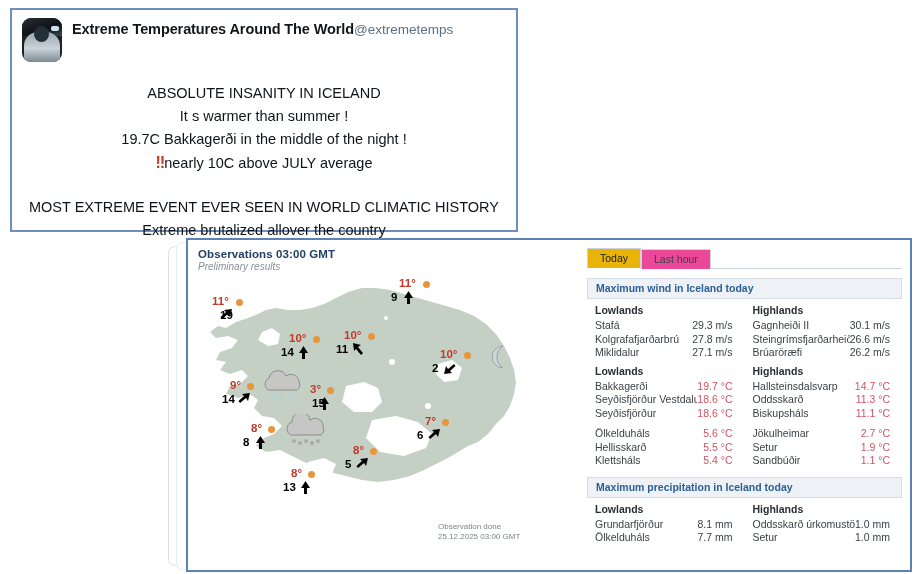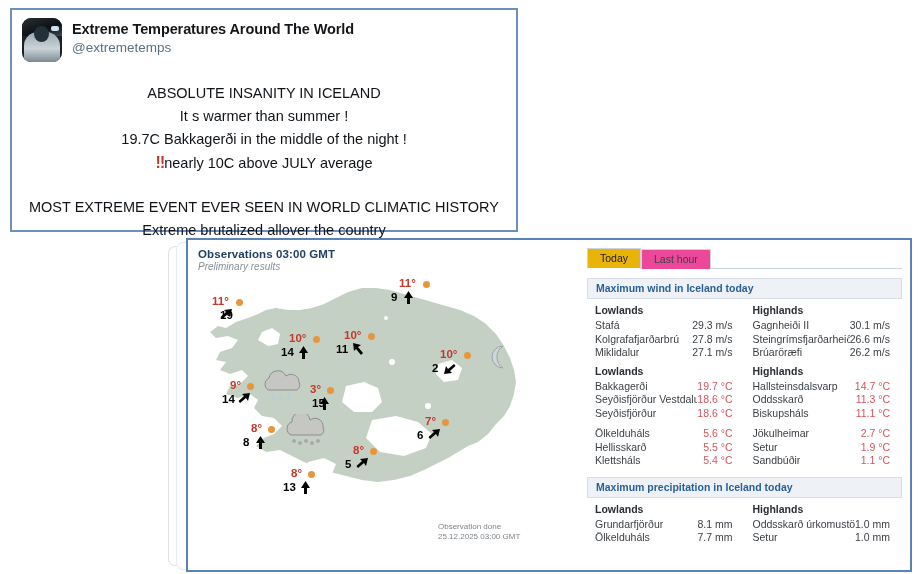--- a/index.html
+++ b/index.html
@@ -53,21 +53,21 @@
   }
   #avatar .av-head {
     position: absolute; left: 12px; top: 8px; width: 15px; height: 16px;
     border-radius: 50%;
     background: #23303a;
   }
   #avatar .av-hi {
     position: absolute; right: 3px; top: 8px; width: 8px; height: 5px;
     background: #cfe3ee; border-radius: 2px;
   }
-  #tweet-names { display: flex; flex-direction: column; justify-content: center; padding-top: 2px;}
+  #tweet-names { display: flex; justify-content: center; padding-top: 2px;}
   #display-name {
     font-size: 14.5px;
     font-weight: bold;
     color: #14171a;
     letter-spacing: -0.1px;
     line-height: 18px;
   }
   #handle {
     font-size: 13.5px;
     color: #5b7083;

